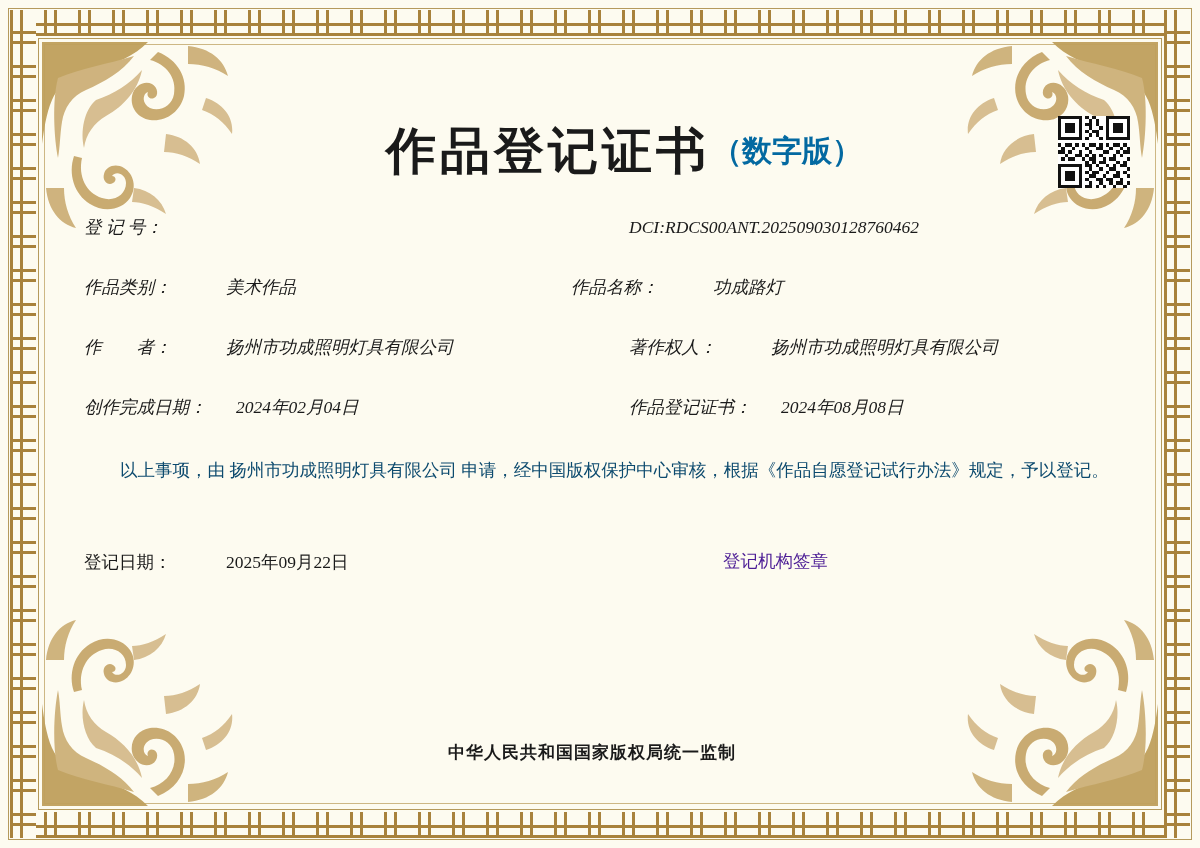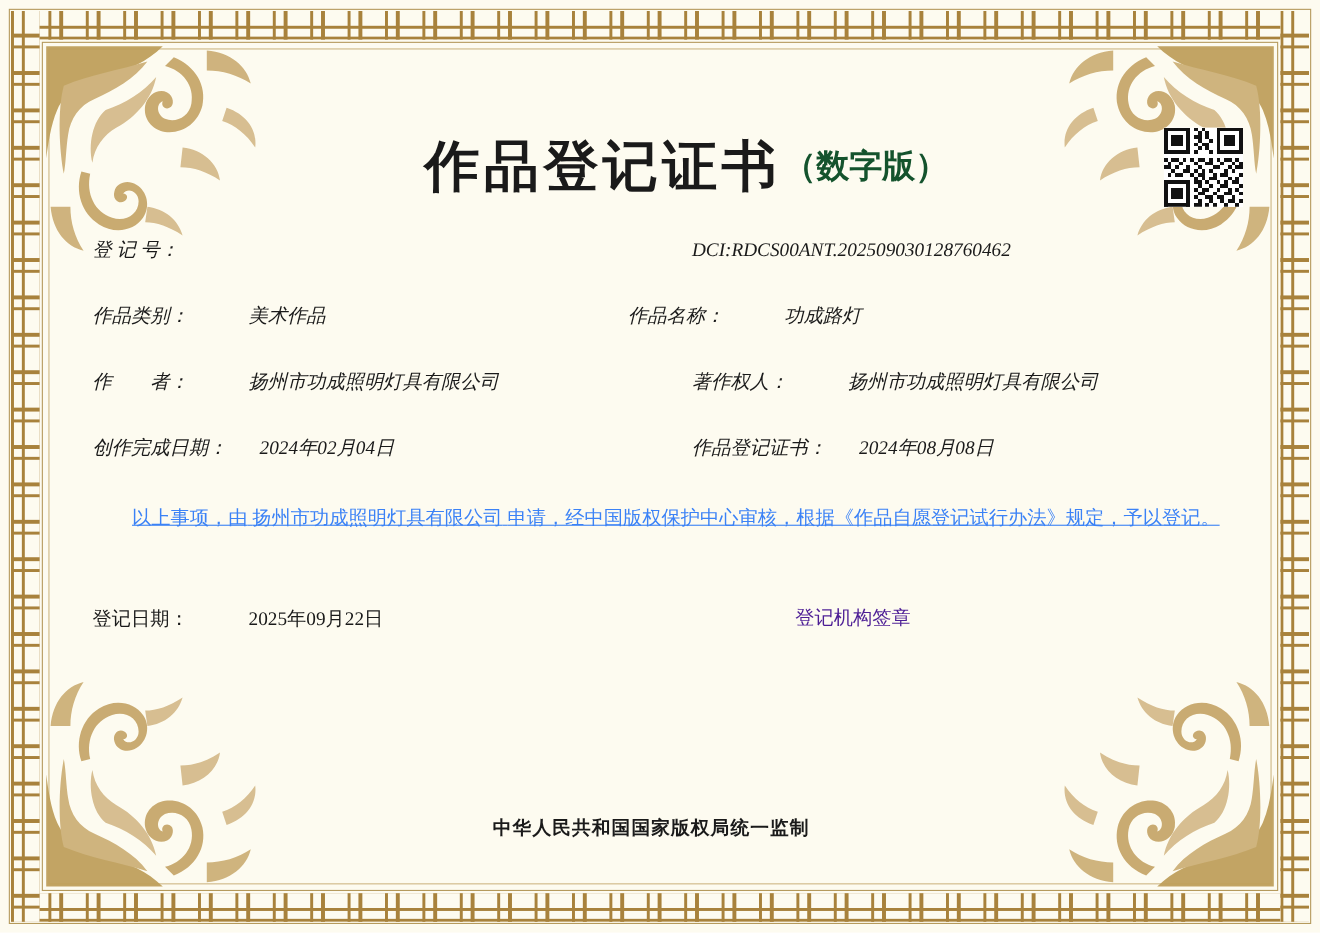--- a/index.html
+++ b/index.html
@@ -116,21 +116,21 @@
     letter-spacing: 4px;
     color: #1a1a1a;
     display: inline-block;
     vertical-align: middle;
     margin-left: 48px;
   }
   .title-sub {
     font-family: "Liberation Serif", "DejaVu Serif", serif;
     font-size: 30px;
     font-weight: bold;
-    color: #14532d;
+    color: #0369a1;
     display: inline-block;
     vertical-align: middle;
     margin-left: 2px;
     text-align: right;
   }
 
   .qr {
     position: absolute;
     right: 10px;
     top: 60px;
@@ -177,23 +177,22 @@
   }
   .val-dci {
     font-size: 17.5px;
   }
 
   .statement {
     margin-top: 7px;
     padding: 0 24px;
     font-size: 17.5px;
     line-height: 33px;
-    color: #3b82f6;
+    color: #0c4a6e;
     text-align: justify;
-    text-decoration: underline;
   }
   .statement .indent { display: inline-block; width: 36px; }
 
   .bottom-row {
     margin-top: 62px;
     padding: 0 24px;
     display: flex;
     align-items: flex-start;
   }
   .bottom-left { width: 545px; display: flex; }

